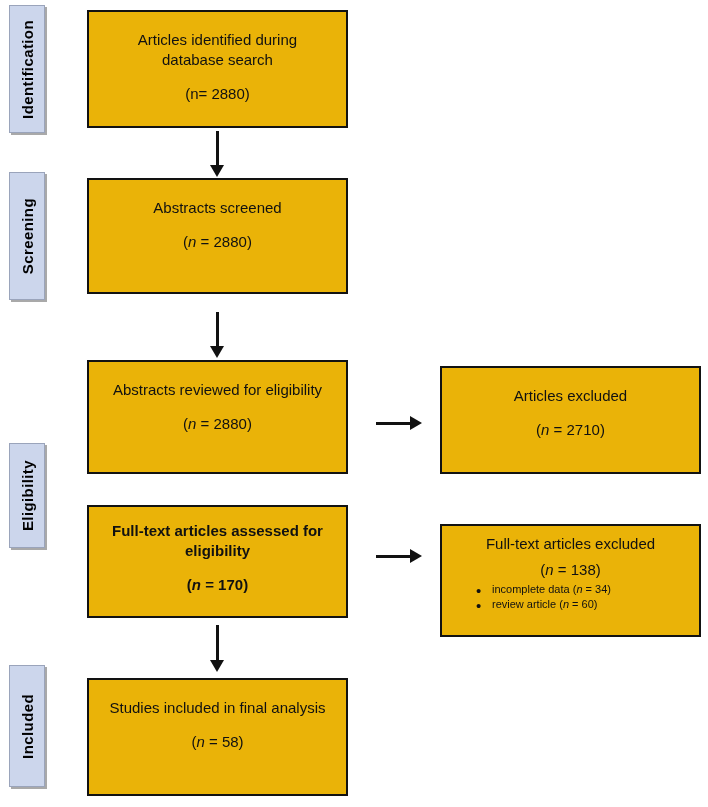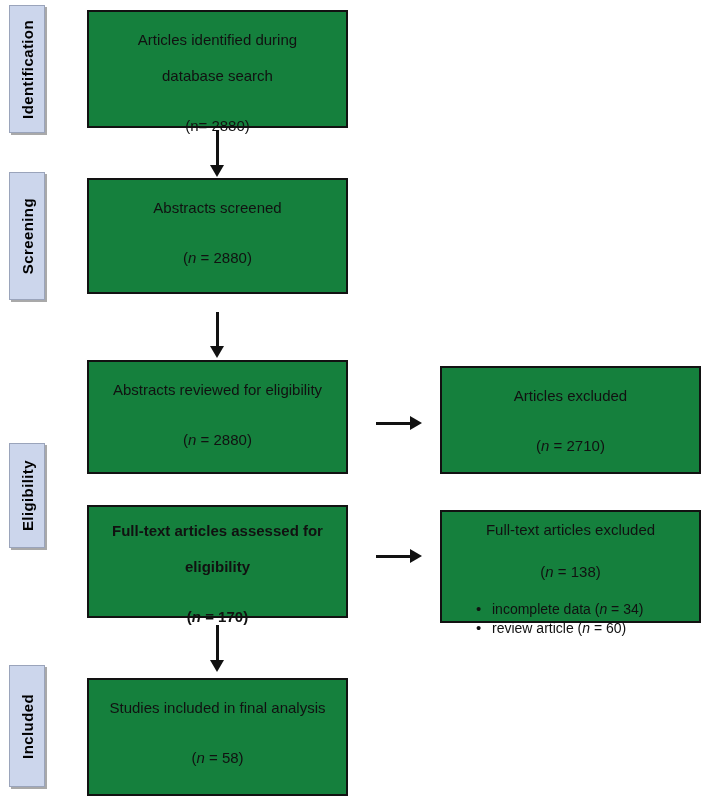--- a/index.html
+++ b/index.html
@@ -37,27 +37,26 @@
     font-size: 15px;
     color: #000000;
     letter-spacing: 0.4px;
     white-space: nowrap;
   }
 
   
   .flow-box {
     position: absolute;
     box-sizing: border-box;
-    background: #15803d;
+    background: #eab308;
     border: 2px solid #121212;
     display: flex;
     flex-direction: column;
     align-items: center;
     justify-content: flex-start;
-    gap: 16px;
   }
   .flow-box .btext {
     font-size: 15px;
     color: #111111;
     text-align: center;
     line-height: 1.32;
     padding: 0 10px;
     box-sizing: border-box;
     width: 100%;
   }
@@ -77,21 +76,21 @@
   .bullet-list {
     list-style: none;
     margin: 2px 0 0 0;
     padding: 0 6px 0 34px;
     width: 100%;
     box-sizing: border-box;
     text-align: left;
   }
   .bullet-list li {
     position: relative;
-    font-size: 14px;
+    font-size: 11px;
     color: #111111;
     line-height: 1.36;
     padding-left: 16px;
   }
   .bullet-list li::before {
     content: "\2022";
     position: absolute;
     left: 0;
     top: -1px;
     font-size: 15px;
@@ -213,21 +212,21 @@
     <div class="bcount gap-md">
       <span>(</span><span class="ital">n</span><span> = 170</span><span>)</span>
     </div>
   </div>
 
   <div class="arrow-h" style="left:376px; top:544px; width:46px; height:24px;">
     <div class="shaft" style="width:36px;"></div>
     <div class="head"></div>
   </div>
 
-  <div class="flow-box pad-top-sm" style="left:440px; top:510px; width:261px; height:113px;">
+  <div class="flow-box pad-top-sm" style="left:440px; top:524px; width:261px; height:113px;">
     <div class="btext">Full-text articles excluded</div>
     <div class="bcount gap-sm">
       <span>(</span><span class="ital">n</span><span> = 138</span><span>)</span>
     </div>
     <ul class="bullet-list">
       <li>
         <span>incomplete data (</span><span class="ital">n</span><span> = 34</span><span>)</span>
       </li>
       <li>
         <span>review article (</span><span class="ital">n</span><span> = 60</span><span>)</span>

